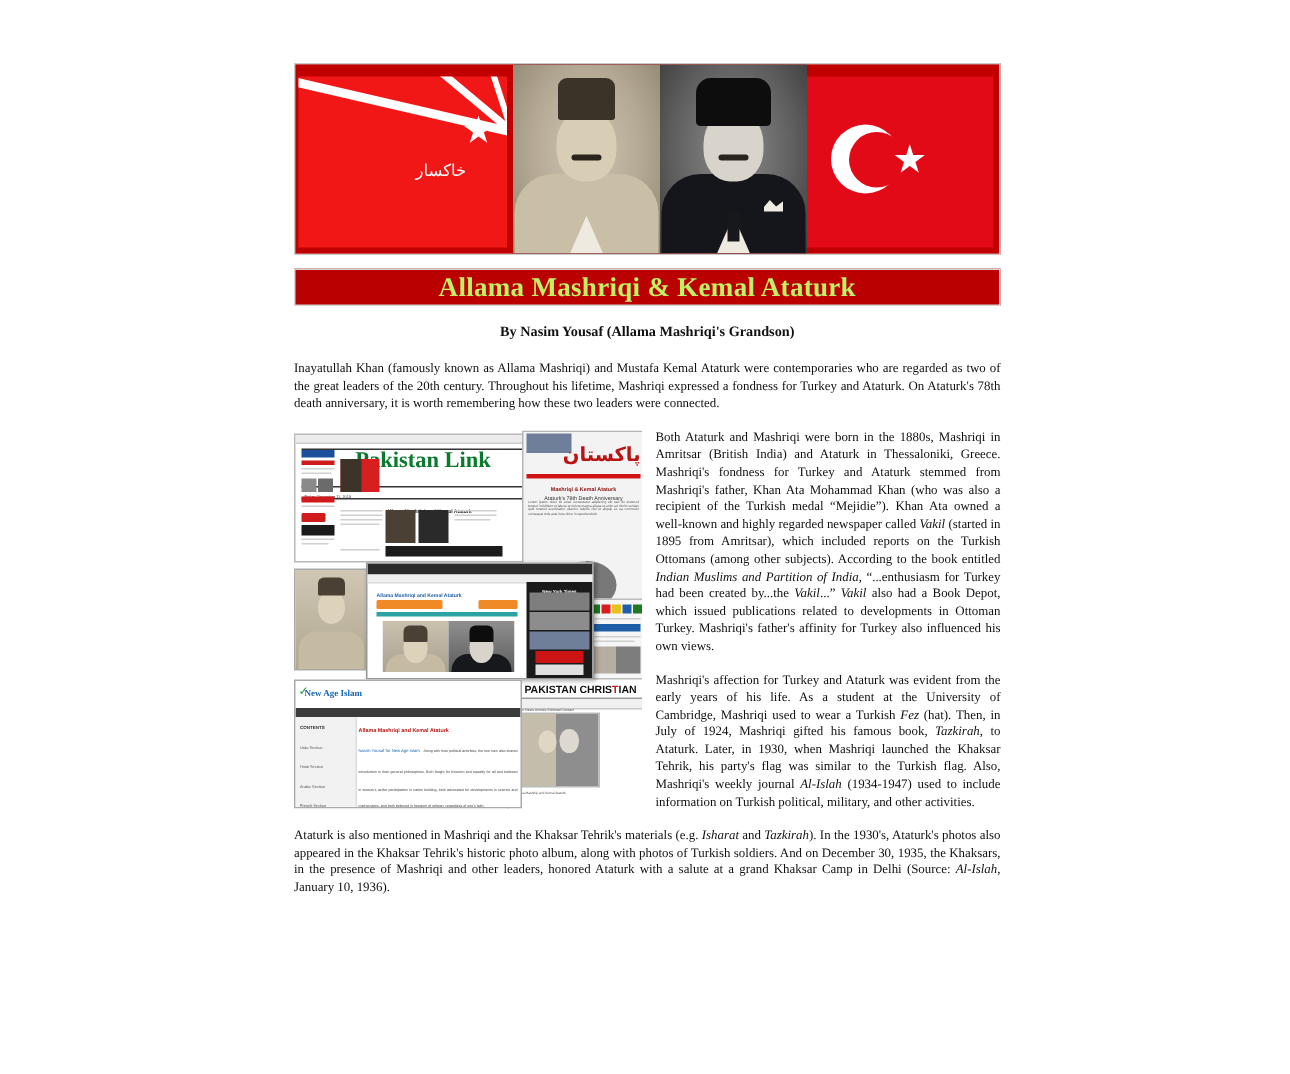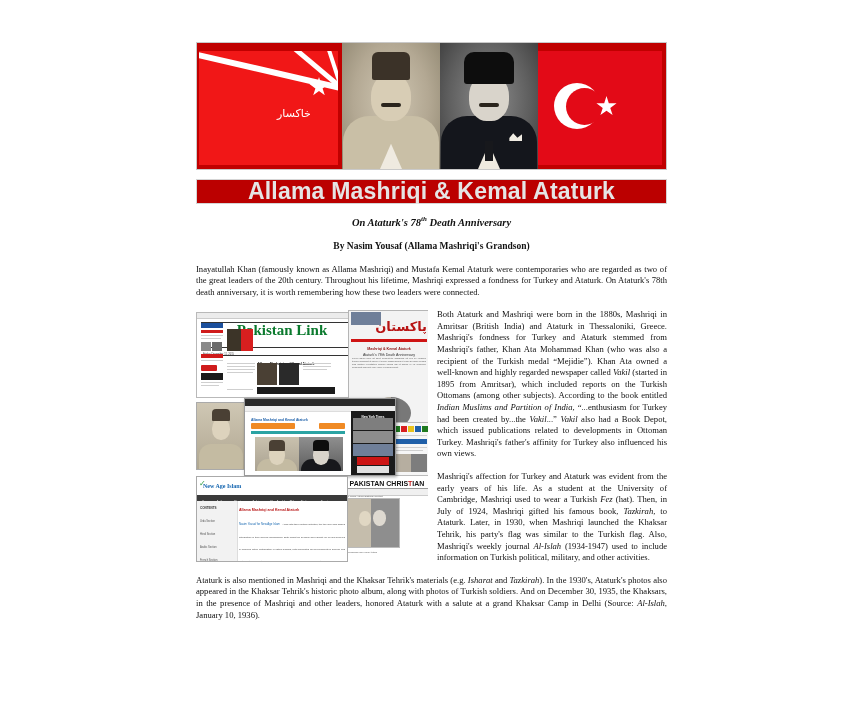--- a/index.html
+++ b/index.html
@@ -165,24 +165,24 @@
     width: 471px;
     height: 25px;
     background: #bb0000;
     border: 1px solid #d5d5d5;
     box-sizing: border-box;
     display: flex;
     align-items: center;
     justify-content: center;
   }
   .title-bar span {
-    color: #e5e5e5;
-    font-family: Liberation Sans, sans-serif;
+    color: #bef264;
+    font-family: Liberation Serif, serif;
     font-weight: bold;
-    font-size: 23px;
+    font-size: 18px;
     letter-spacing: 0.2px;
   }
 
   .subtitle {
     margin-top: 11px;
     text-align: center;
     font-style: italic;
     font-weight: bold;
     font-size: 10.5px;
     color: #111;
@@ -357,22 +357,20 @@
         <div class="flag-star"></div>
       </div>
     </div>
 
   </div>
 
   <div class="title-bar">
     <span>Allama Mashriqi &amp; Kemal Ataturk</span>
   </div>
 
-  <div class="subtitle"><span>On Ataturk's 78</span><sup>th</sup><span> Death Anniversary</span>
-  </div>
 
   <div class="byline">By Nasim Yousaf (Allama Mashriqi's Grandson)</div>
 
   <div class="body-copy">
 
     <p>Inayatullah Khan (famously known as Allama Mashriqi) and Mustafa Kemal Ataturk were contemporaries who are regarded as two of the great leaders of the 20th century. Throughout his lifetime, Mashriqi expressed a fondness for Turkey and Ataturk. On Ataturk's 78th death anniversary, it is worth remembering how these two leaders were connected.</p>
 
     <p>
       
       <span class="collage">

